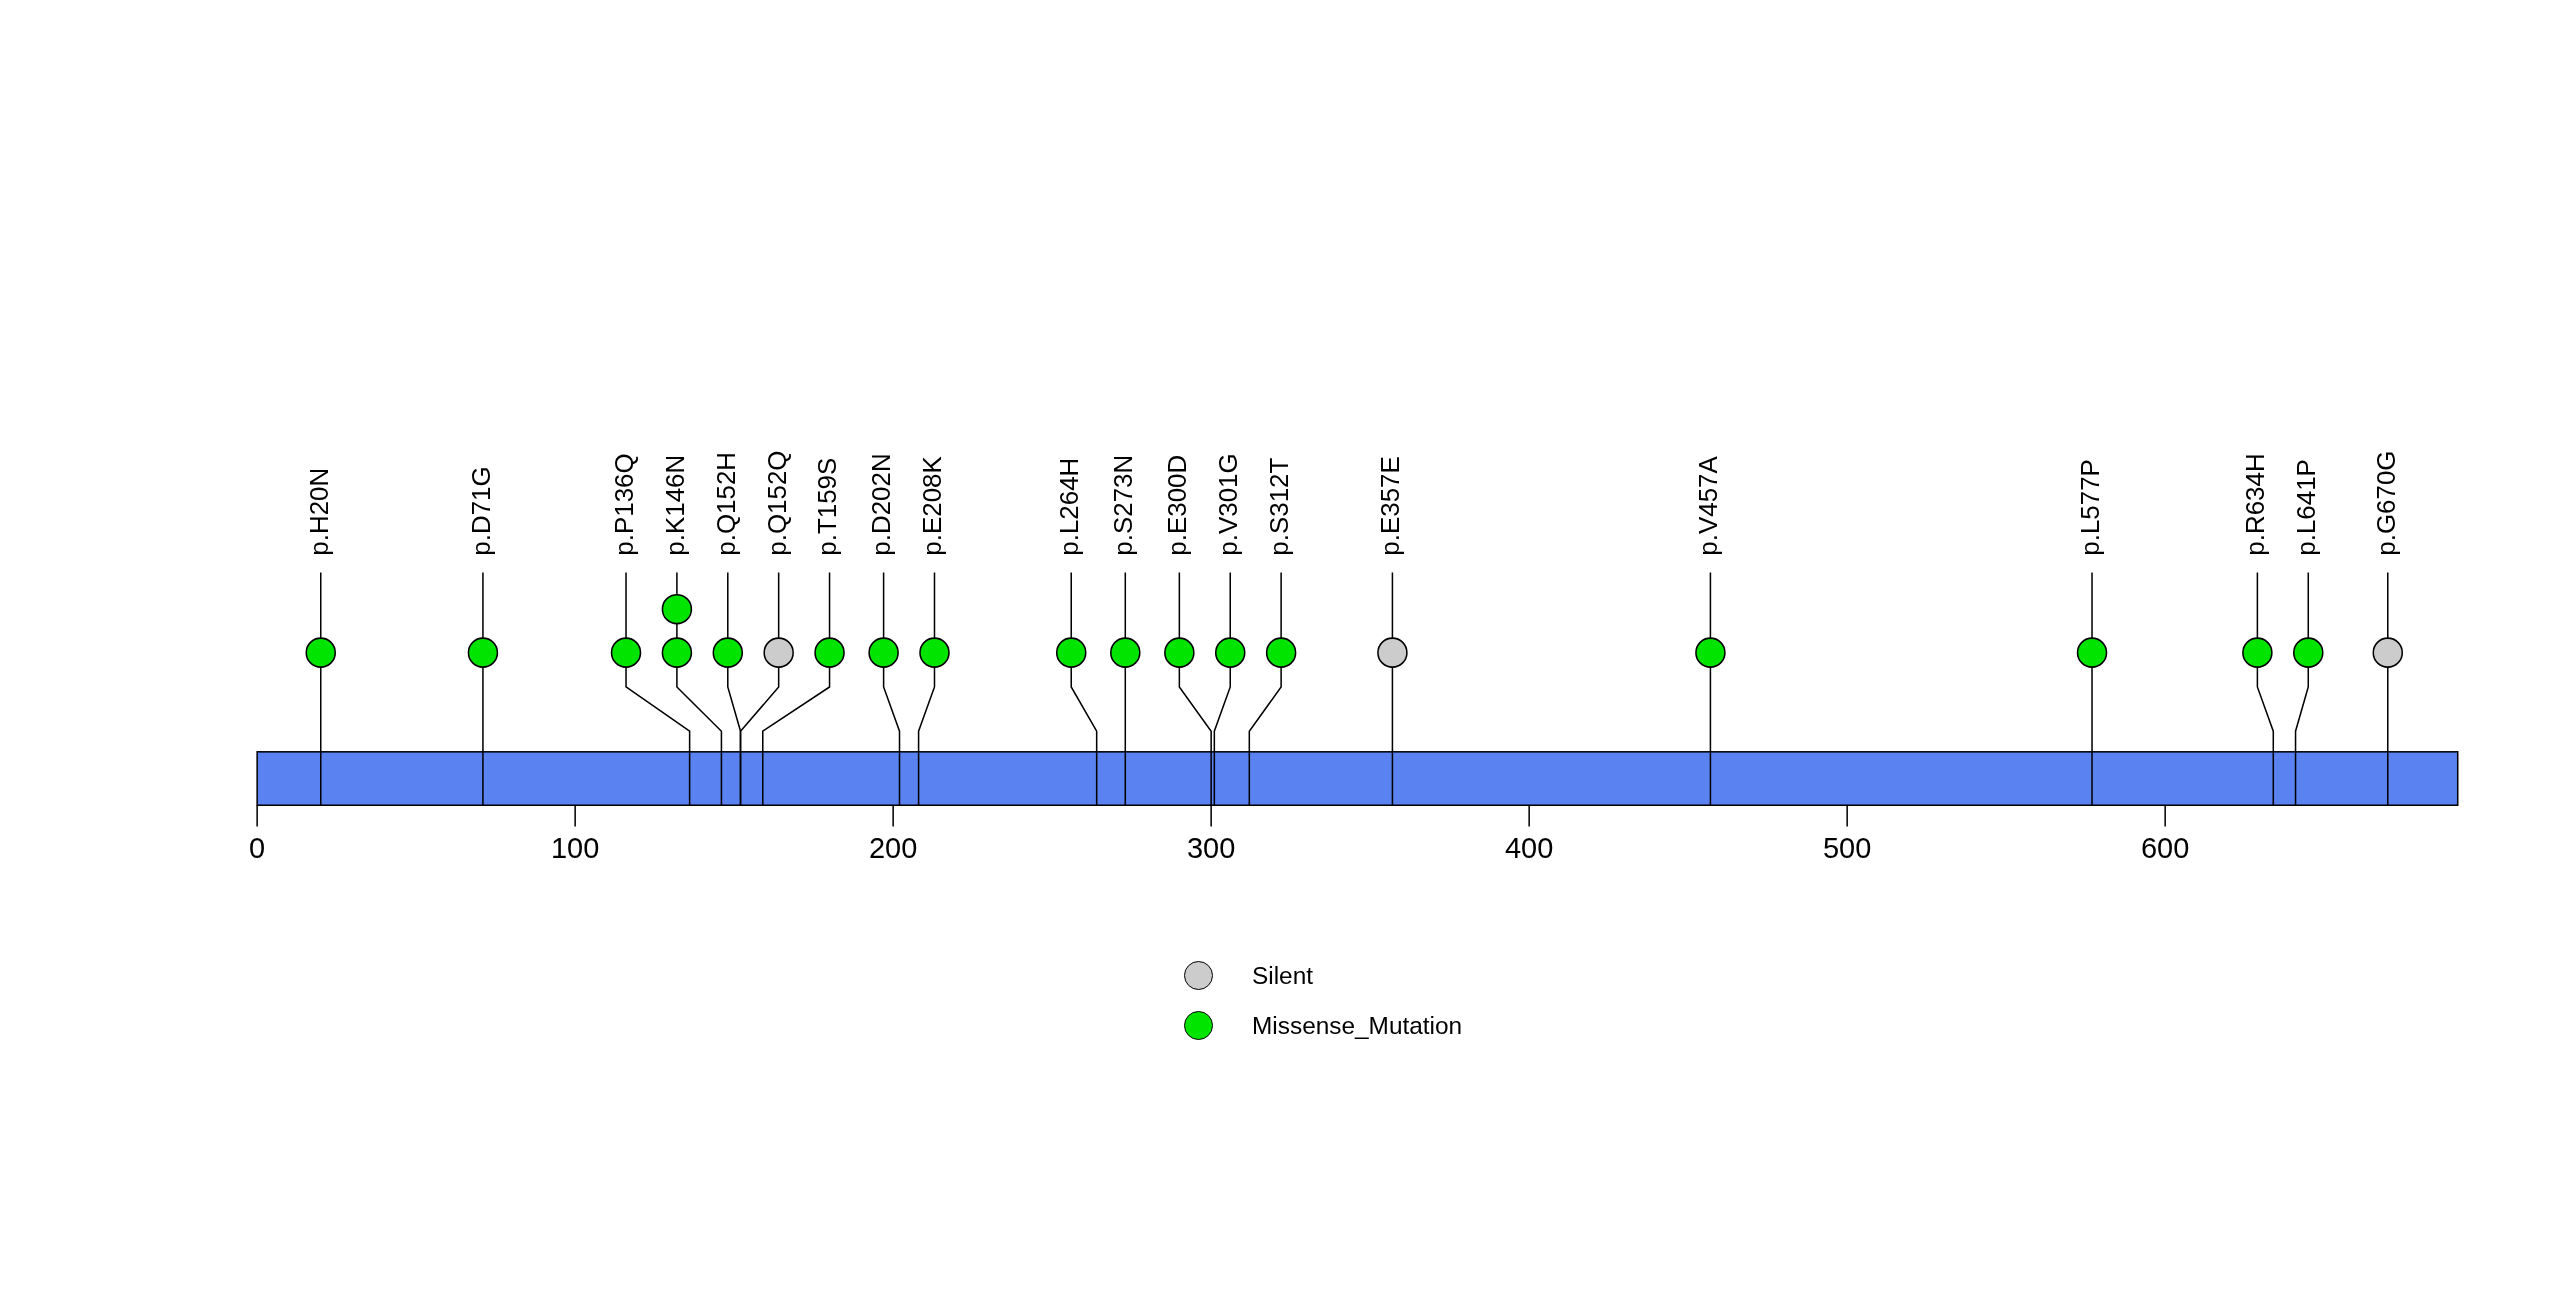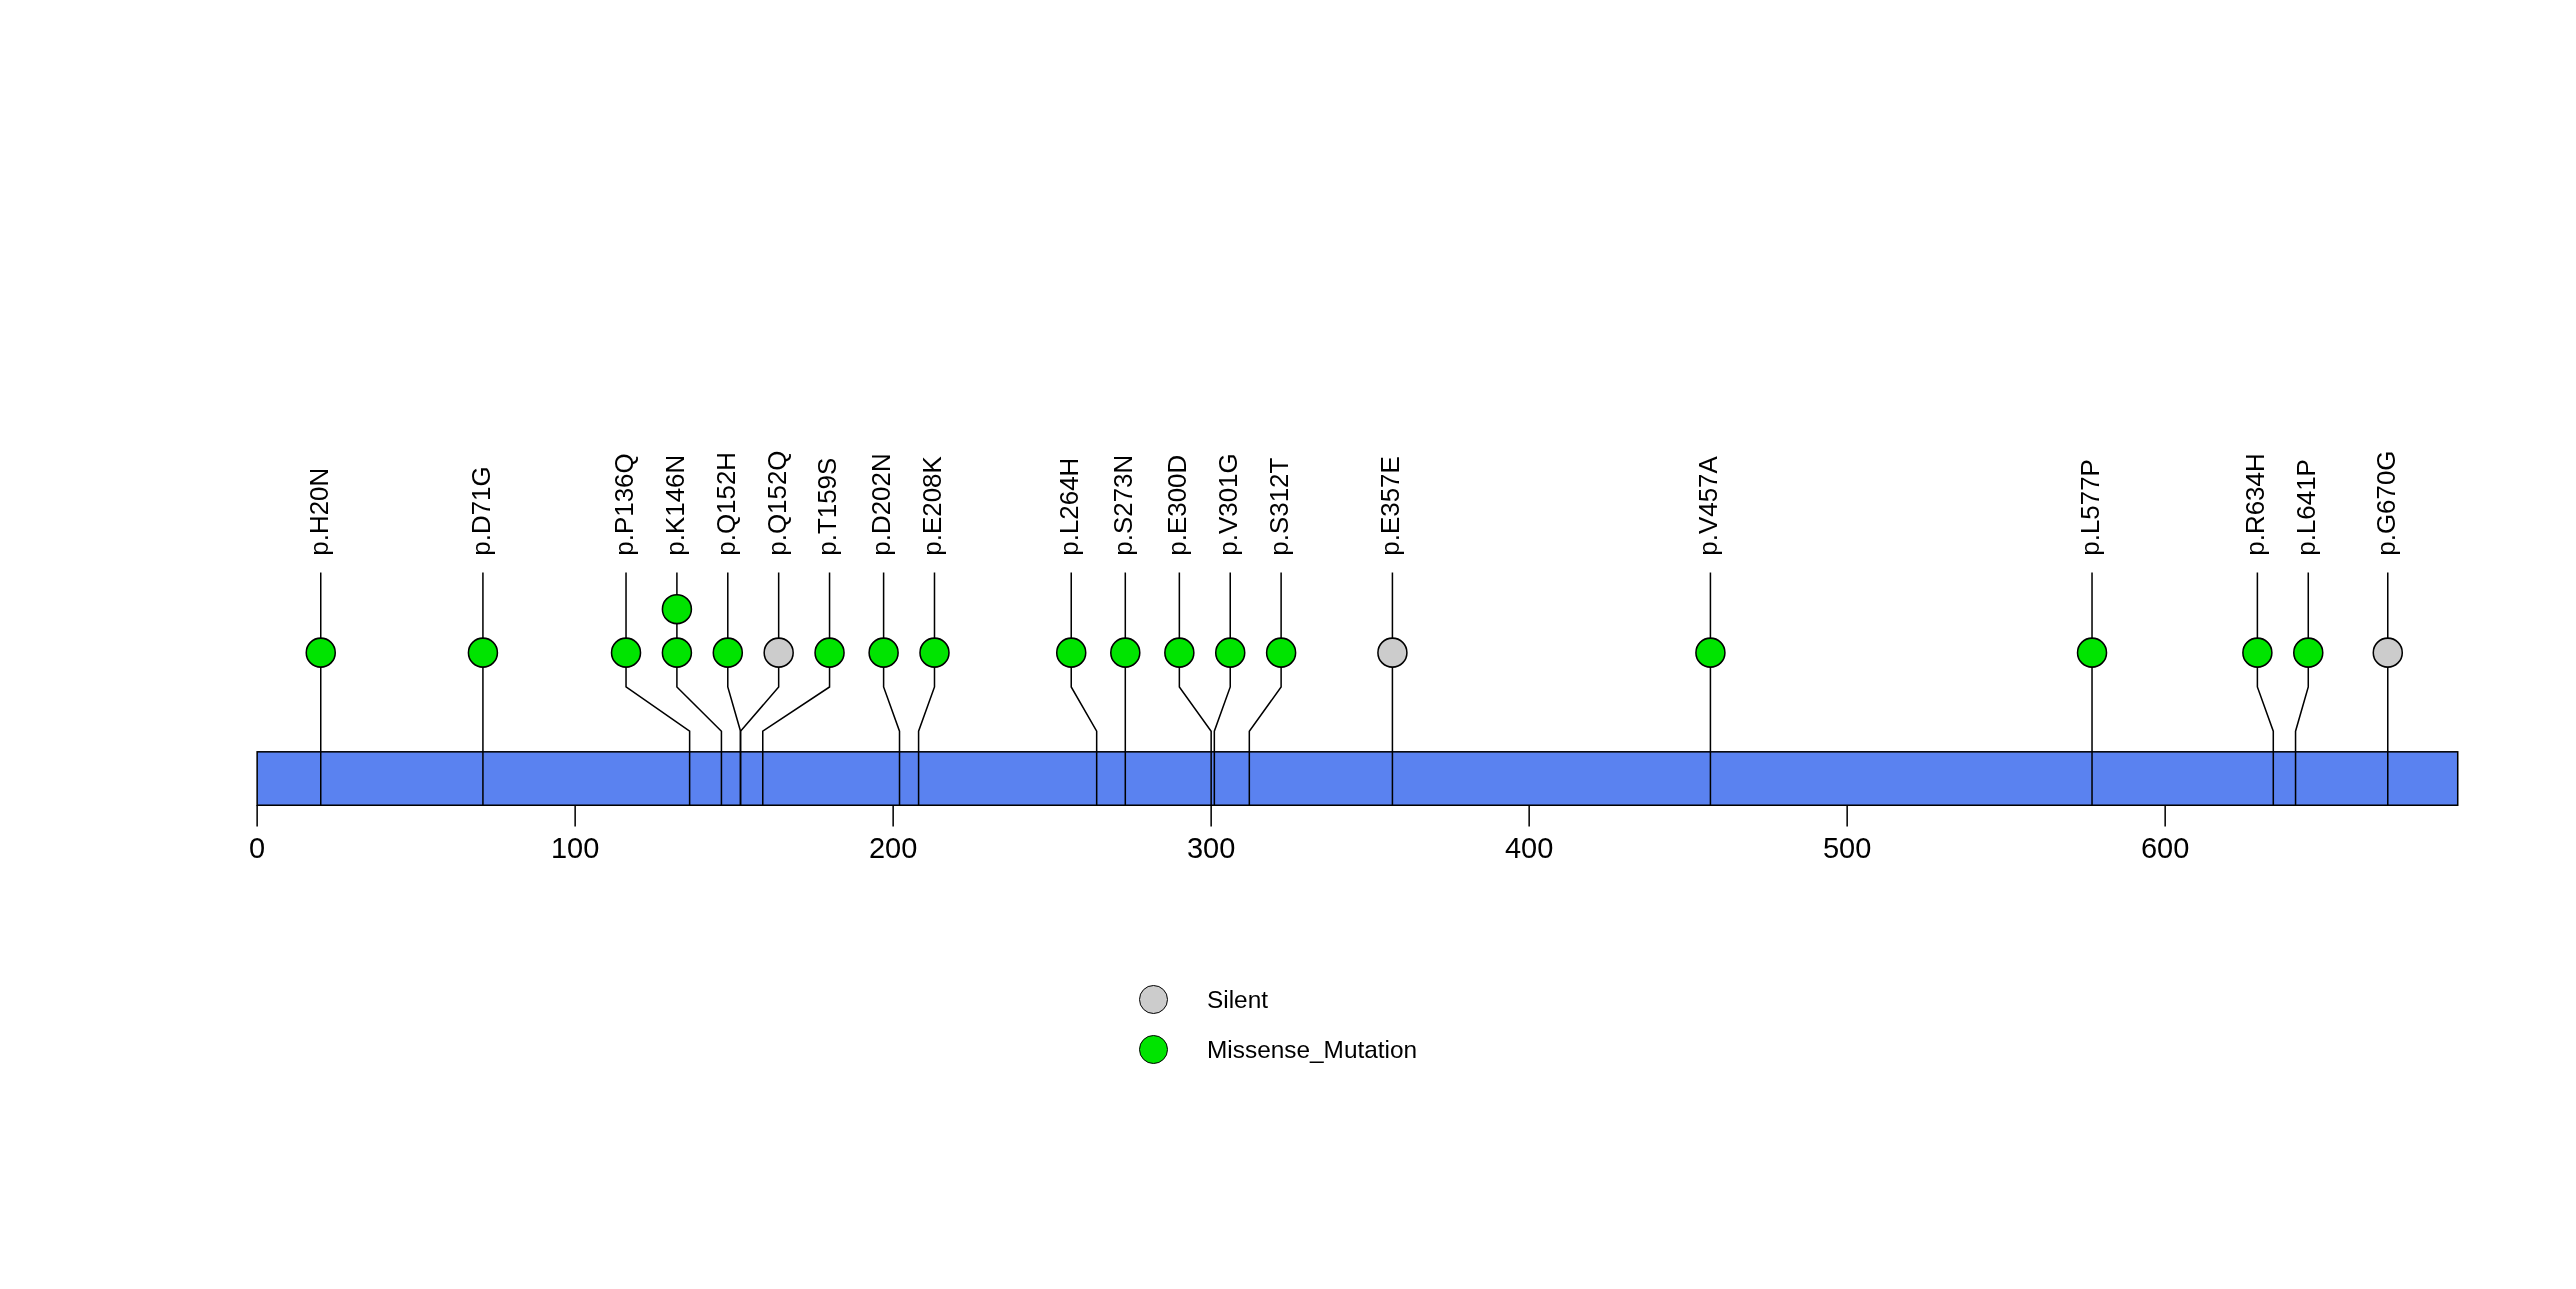--- a/index.html
+++ b/index.html
@@ -15,26 +15,25 @@
     background: #ffffff;
     overflow: hidden;
   }
   #plot-svg {
     position: absolute;
     left: 0;
     top: 0;
   }
   #legend {
     position: absolute;
-    left: 1139px;
+    left: 1184px;
     top: 961px;
     display: flex;
     flex-direction: column;
     row-gap: 20.6px;
-    margin-top: 24px;
   }
   .legend-item {
     display: flex;
     align-items: center;
     column-gap: 39px;
     height: 29px;
   }
   .legend-swatch {
     width: 29px;
     height: 29px;

